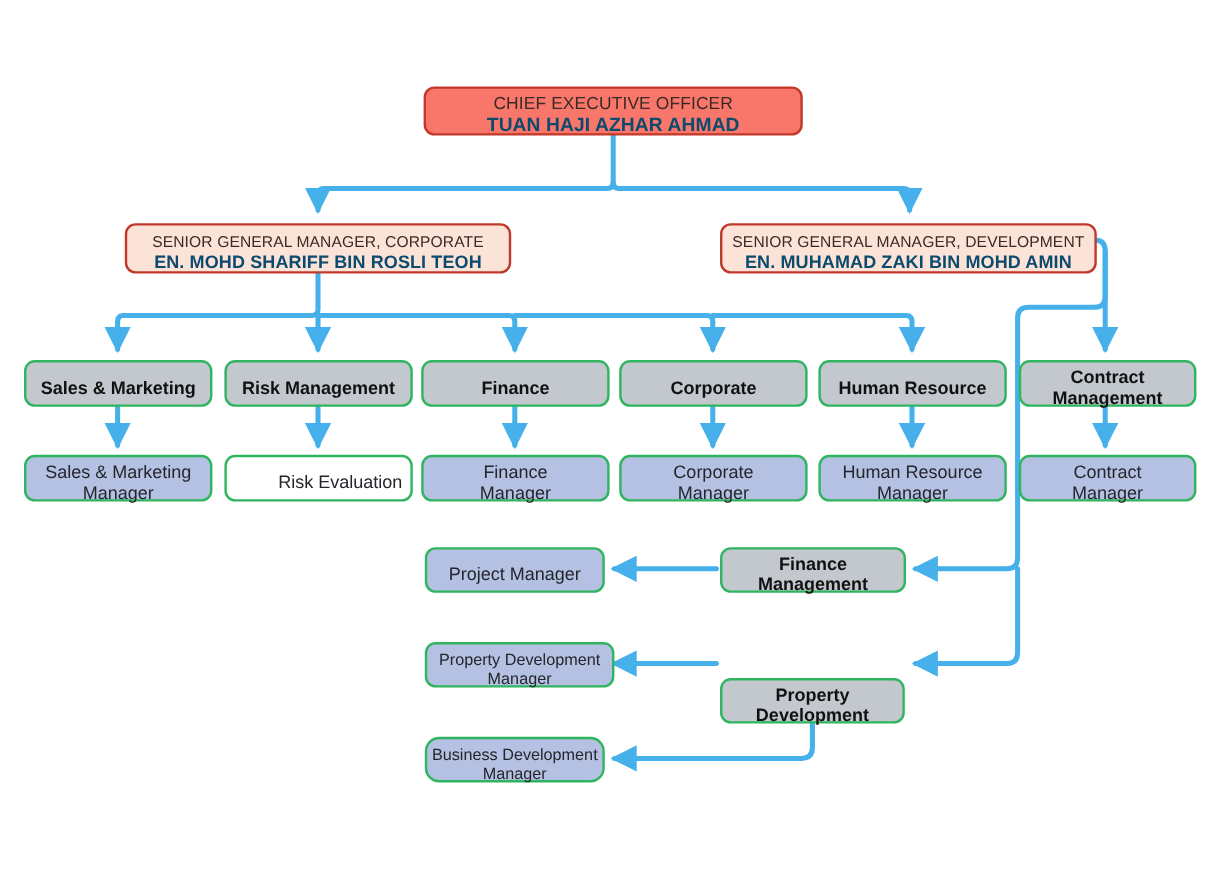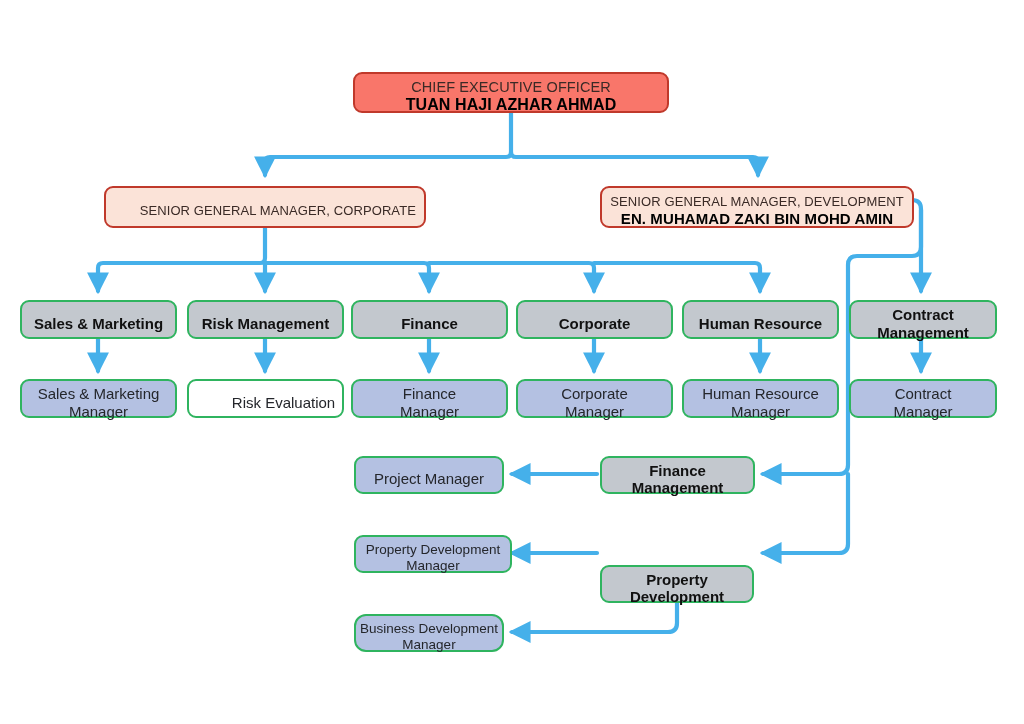--- a/index.html
+++ b/index.html
@@ -44,21 +44,21 @@
   }
   .node.exec .line1 {
     font-size: 14.5px;
     font-weight: 400;
     color: #3a2a26;
     letter-spacing: 0.1px;
   }
   .node.exec .line2 {
     font-size: 16px;
     font-weight: 700;
-    color: #000000;
+    color: #0c4a6e;
     letter-spacing: 0.1px;
   }
   .node.ceo {
     background: #f9766a;
   }
   .node.sgm {
     background: #fbe3d8;
   }
   .node.sgm .line1 { font-size: 13px; }
   .node.sgm .line2 { font-size: 15px; }
@@ -127,22 +127,23 @@
 
       <path d="M 677 577 L 677 623 Q 677 632 668 632 L 512 632" marker-end="url(#arrow)"></path>
     </g>
   </svg>
 
   <div class="node exec ceo" style="left:353px; top:72px; width:316px; height:41px;">
     <span class="line1">CHIEF EXECUTIVE OFFICER</span>
     <span class="line2">TUAN HAJI AZHAR AHMAD</span>
   </div>
 
-  <div class="node exec sgm" style="left:104px; top:186px; width:322px; height:42px;align-items:flex-end;">
+  <div class="node exec sgm" style="left:104px; top:186px; width:322px; height:42px;">
     <span class="line1">SENIOR GENERAL MANAGER, CORPORATE</span>
+    <span class="line2">EN. MOHD SHARIFF BIN ROSLI TEOH</span>
   </div>
 
   <div class="node exec sgm" style="left:600px; top:186px; width:314px; height:42px;">
     <span class="line1">SENIOR GENERAL MANAGER, DEVELOPMENT</span>
     <span class="line2">EN. MUHAMAD ZAKI BIN MOHD AMIN</span>
   </div>
 
   <div class="node dept" style="left:20px; top:300px; width:157px; height:39px;">
     <span class="line1">Sales &amp; Marketing</span>
   </div>

